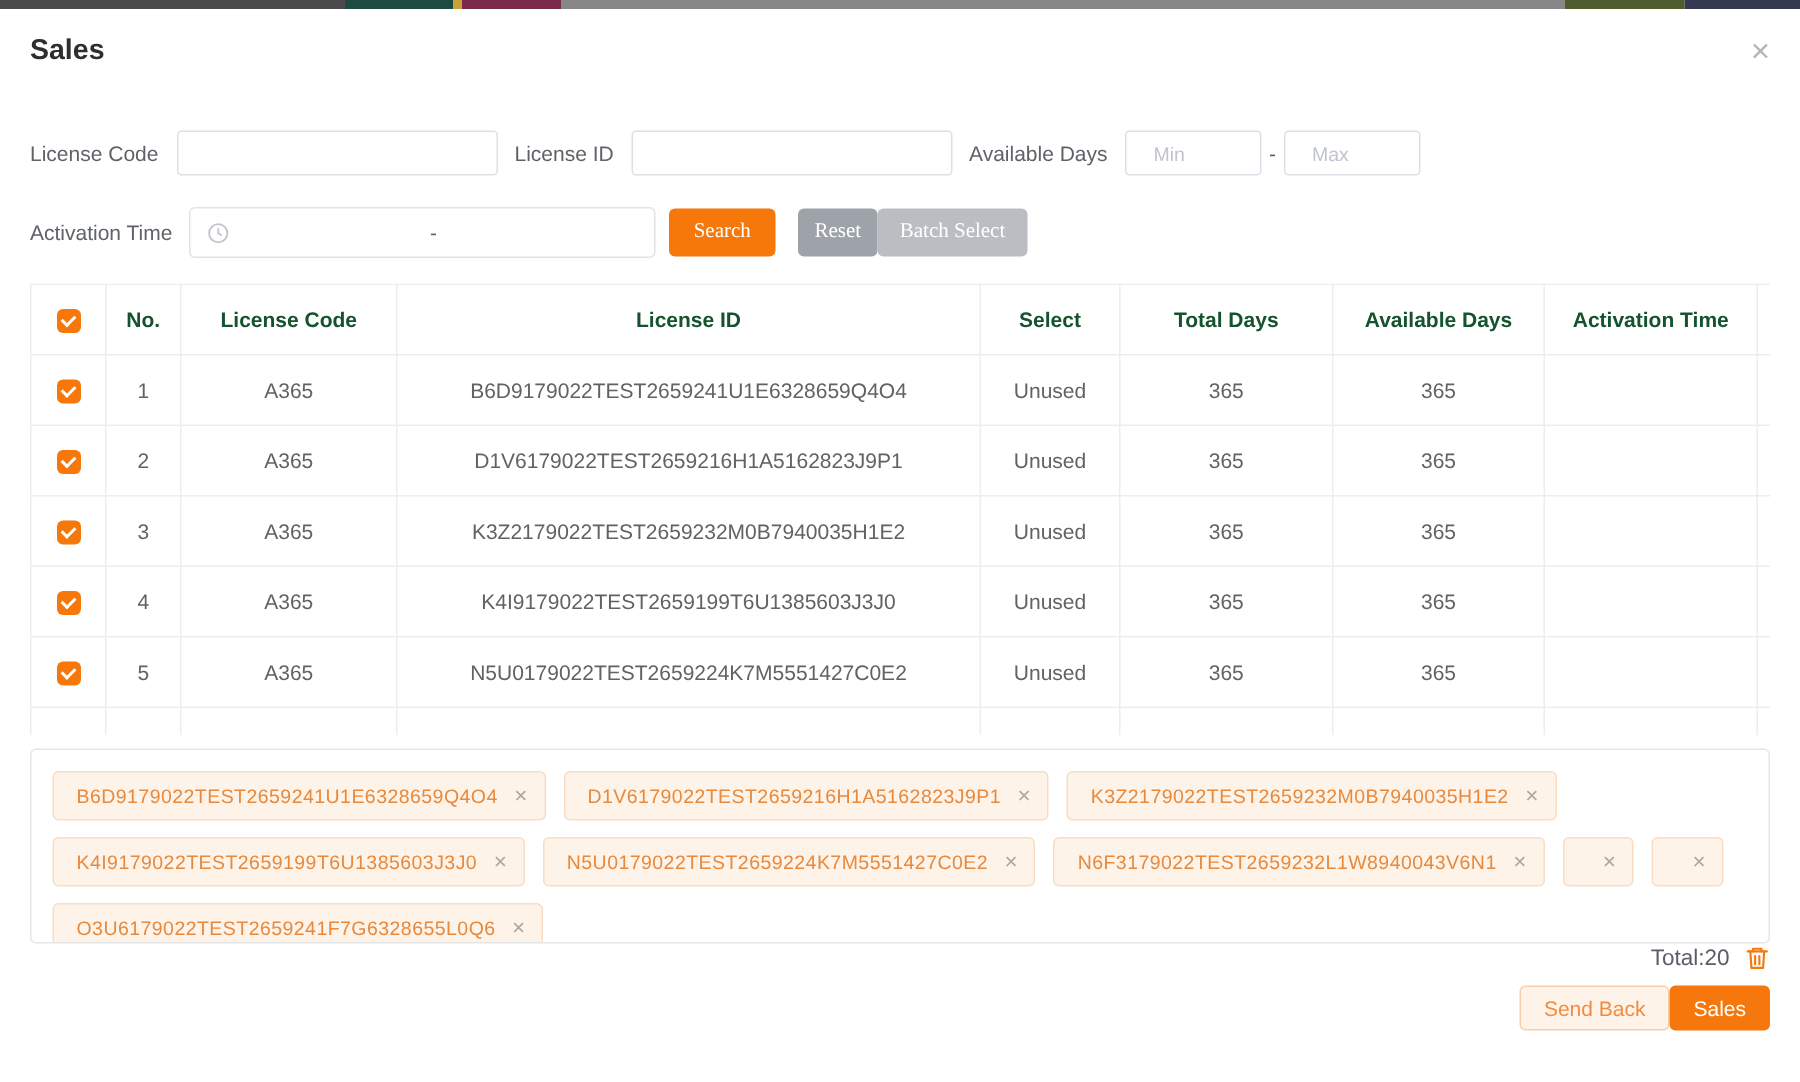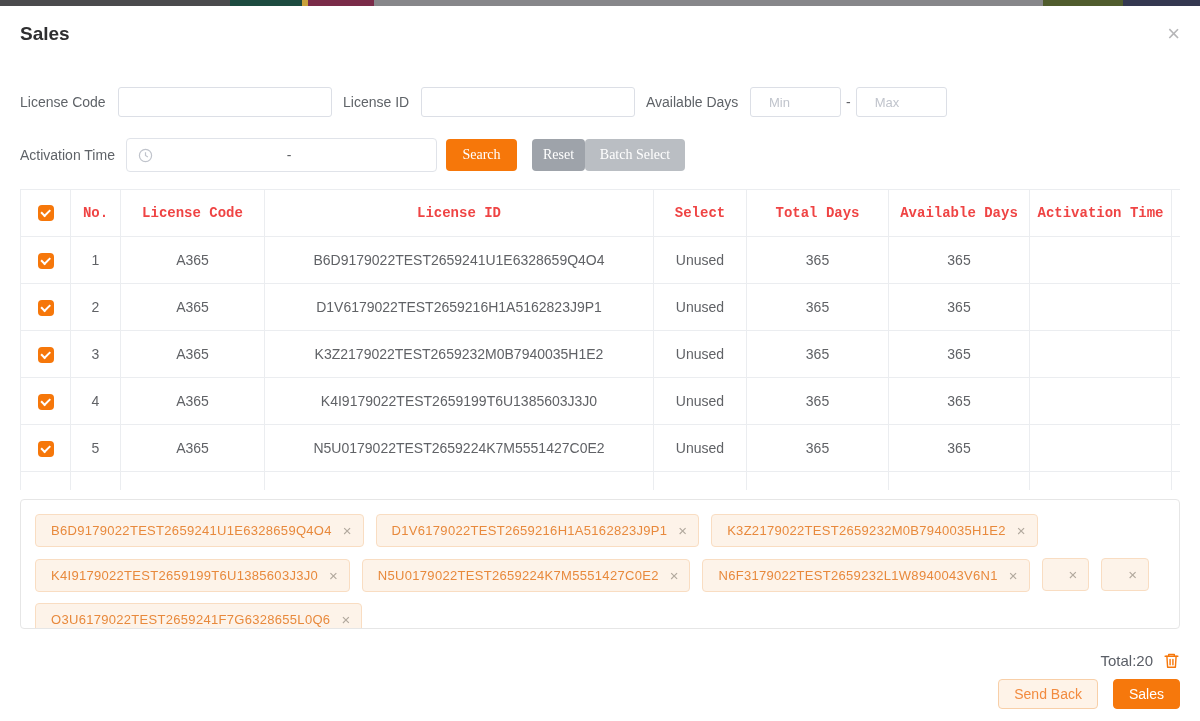--- a/index.html
+++ b/index.html
@@ -41,21 +41,21 @@
          height: 32px; cursor: pointer; }
   .btn-search { width: 71px; margin-left: 9px;  background: #f6770a; }
   .btn-reset  { width: 53px; margin-left: 15px; background: #9ea3aa; }
   .btn-batch  { width: 100px; background: #babec3; cursor: default; }
 
   
   .table-wrap { margin-top: 17px; width: 1160px; height: 301px; overflow: hidden; }
   table { border-collapse: collapse; table-layout: fixed; width: 1160px; }
   th, td { border: 1px solid #ebedf0; height: 47px; text-align: center; font-size: 14px;
            overflow: hidden; white-space: nowrap; background: #fff; }
-  th { color: #ef4444; font-weight: bold; font-family: Liberation Mono, monospace; }
+  th { color: #14532d; font-weight: bold; }
   td { color: #606266; }
   .col-check { width: 50px; } .col-no { width: 50px; } .col-code { width: 144px; }
   .col-id { width: 389px; } .col-status { width: 93px; } .col-total { width: 142px; }
   .col-avail { width: 141px; } .col-act { width: 142px; } .col-gutter { width: 9px; }
 
   .checkbox { display: inline-block; width: 16px; height: 16px; border-radius: 4px;
               background: #f6770a; position: relative; vertical-align: middle; cursor: pointer; }
   .checkbox::after { content: ""; position: absolute; left: 3.5px; top: 4px; width: 7px; height: 3.5px;
                      border-left: 2px solid #fff; border-bottom: 2px solid #fff;
                      transform: rotate(-45deg); }
@@ -63,26 +63,26 @@
   
   .tags-box { margin-top: 9px; width: 1160px; height: 130px; border: 1px solid #e6e6e6;
               border-radius: 4px; padding: 14px 0 0 14px; overflow: hidden; }
   .tag { display: inline-flex; align-items: center; height: 33px; background: #fdf3e9;
          border: 1px solid #f9ddc2; border-radius: 4px; padding: 0 11px 0 15px;
          margin: 0 12px 11px 0; }
   .tag-label { color: #e8893c; font-size: 13px; letter-spacing: 0.3px; }
   .tag-close { margin-left: 11px; color: #b1a89d; font-size: 15px; cursor: pointer; line-height: 1; }
 
   
-  .total-row { margin-top: 23px; width: 1160px; display: flex; justify-content: flex-end;
+  .total-row { margin-top: 1px; width: 1160px; display: flex; justify-content: flex-end;
                align-items: center; }
   .total-label { font-size: 15px; color: #5a5e66; }
   .trash-btn { margin-left: 10px; cursor: pointer; display: inline-flex; }
 
-  .actions { margin-top: 10px; width: 1160px; display: flex; justify-content: flex-end; gap: 15px; }
+  .actions { margin-top: 10px; width: 1160px; display: flex; justify-content: flex-end; }
   .btn-sm { height: 30px; border-radius: 4px; font-size: 14px; font-family: inherit;
             cursor: pointer; padding: 0 15px; }
   .btn-sendback { background: #fef3e8; border: 1px solid #f8cfa8; color: #f28b3f; }
   .btn-sales { background: #f6780c; border: 1px solid #f6780c; color: #fff; }
 </style>
 </head>
 <body>
 
 <div class="topstrip" id="topstrip">
     <div style="background: rgb(75, 75, 77); width: 230px;"></div>

